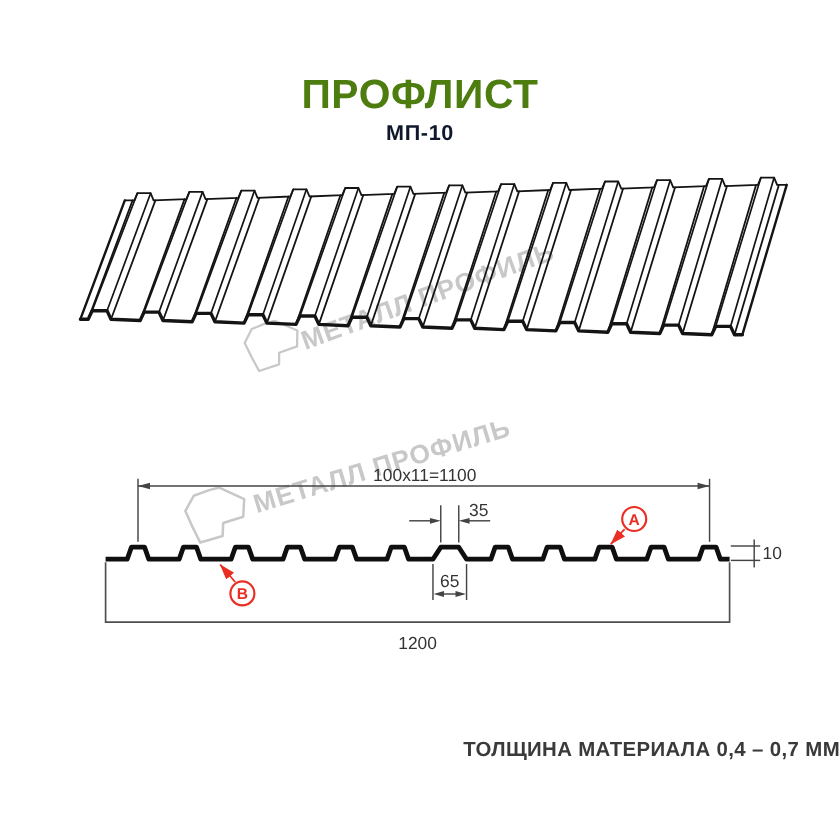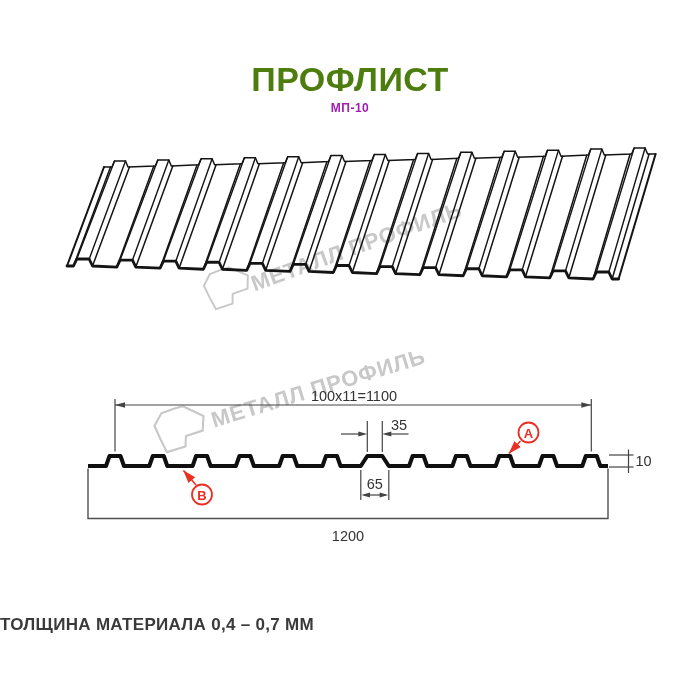--- a/index.html
+++ b/index.html
@@ -6,24 +6,24 @@
   .page{
     position:relative;width:700px;height:700px;background:#ffffff;overflow:hidden;
     font-family:"Liberation Sans", sans-serif;
   }
   .title{
     position:absolute;top:60px;left:0;width:700px;text-align:center;
     font-size:34px;font-weight:bold;letter-spacing:.5px;color:#4d7c0f;
   }
   .subtitle{
     position:absolute;top:101px;left:0;width:700px;text-align:center;
-    font-size:12px;font-weight:bold;letter-spacing:.5px;color:#a21caf;
+    font-size:18px;font-weight:bold;letter-spacing:.5px;color:#0f172a;
   }
   .footer-note{
-    position:absolute;top:615px;left:0;width:700px;text-align:left;
+    position:absolute;top:615px;left:0;width:700px;text-align:right;
     font-size:17px;font-weight:bold;letter-spacing:.3px;color:#3a3a3a;
   }
   .wm-text{
     position:absolute;white-space:nowrap;color:#c8c8c8;font-weight:bold;
     font-size:22px;letter-spacing:.8px;transform-origin:0 50%;line-height:26px;height:26px;
   }
   .wm-text.one{left:252px;top:272px;transform:rotate(-20deg);}
   .wm-text.two{left:212px;top:408px;transform:rotate(-17deg);}
   .wm-logo{position:absolute;}
   .wm-logo.one{left:201px;top:265px;transform:rotate(-10deg);}

